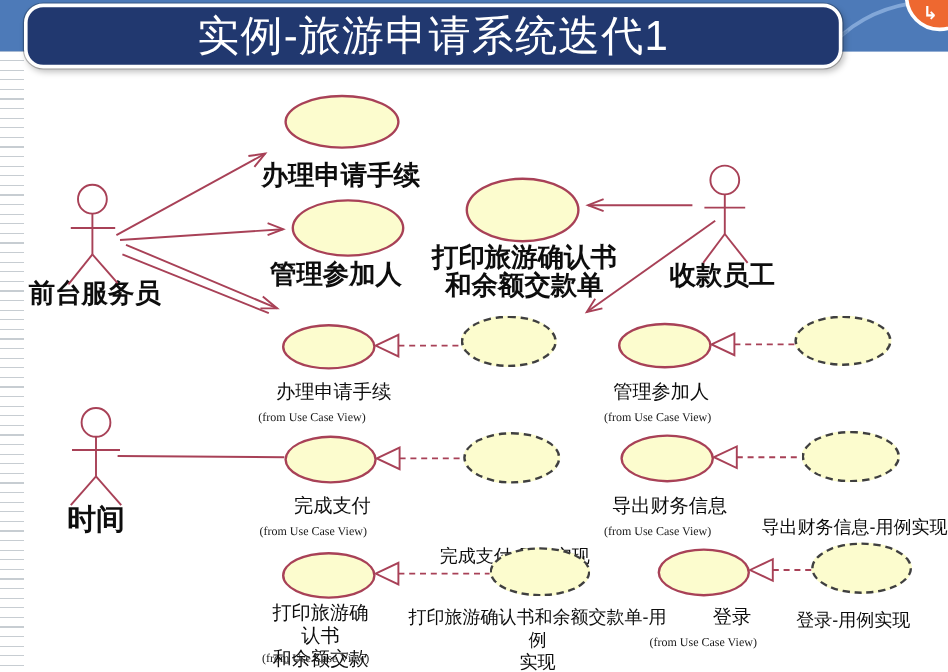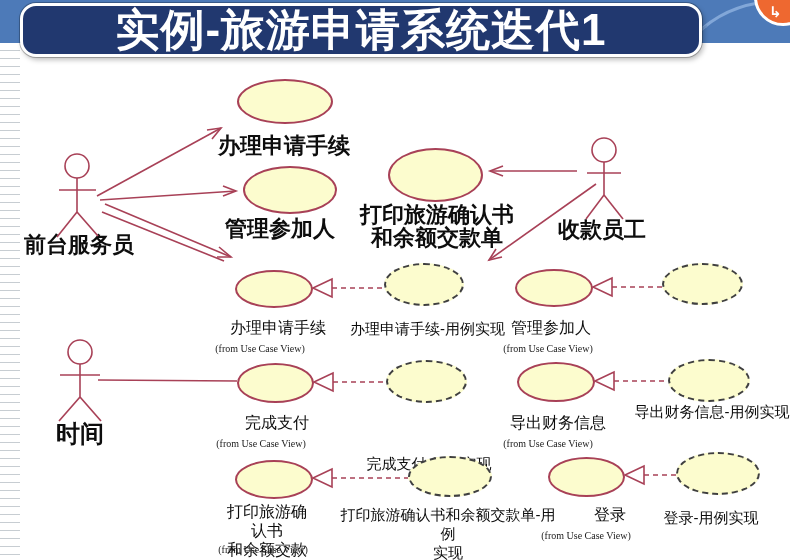--- a/index.html
+++ b/index.html
@@ -9,21 +9,21 @@
   .top-band{position:absolute;left:0;top:0;width:790px;height:43px;background:#4D7AB8;}
   
   .badge{position:absolute;left:754px;top:-32px;width:58px;height:58px;border-radius:50%;
          background:#EE6830;border:3px solid #ffffff;box-sizing:border-box;z-index:6;}
   .badge-glyph{position:absolute;left:12px;top:33px;color:#ffffff;font-size:15px;font-weight:bold;line-height:1;}
   
   .title-box{position:absolute;left:20px;top:3px;width:682px;height:54px;box-sizing:border-box;
              background:#21386F;border:3px solid #ffffff;border-radius:16px;
              box-shadow:0 0 0 1px rgba(0,0,0,.25),2px 3px 5px rgba(0,0,0,.25);
              display:flex;align-items:center;justify-content:center;z-index:5;}
-  .title-text{color:#ffffff;font-size:44px;font-weight:bold;letter-spacing:1px;white-space:nowrap;}
+  .title-text{color:#ffffff;font-size:35px;font-weight:normal;letter-spacing:1px;white-space:nowrap;}
   
   .left-stripes{position:absolute;left:0;top:43px;width:20px;height:517px;
                 background:repeating-linear-gradient(to bottom,#ffffff 0 7px,#c7cdd2 7px 8px);}
   
   .diagram{position:absolute;left:0;top:0;width:694px;height:560px;}
   .el{position:absolute;border:2px solid #A84157;background:#FCFCCE;border-radius:50%;box-sizing:border-box;}
   .eld{position:absolute;border:2px dashed #3f3f3f;background:#FCFCCE;border-radius:50%;box-sizing:border-box;}
   .lbl{position:absolute;text-align:center;white-space:nowrap;}
   .lbl-top{font-size:22px;font-weight:bold;line-height:23px;}
   .lbl-main{font-size:16px;font-weight:500;line-height:19px;}
@@ -65,38 +65,37 @@
     <div class="lbl lbl-top preline" style="left:360px;top:203px;width:154px;">打印旅游确认书
 和余额交款单</div>
     <div class="lbl lbl-top" style="left:556px;top:218px;width:92px;">收款员工</div>
     <div class="lbl lbl-top" style="left:14px;top:233px;width:130px;">前台服务员</div>
     <div class="lbl lbl-top" style="left:48px;top:422px;width:64px;font-size:24px;">时间</div>
 
     <div class="el" style="left:235px;top:270px;width:78px;height:38px;"></div>
     <div class="eld" style="left:384px;top:263px;width:80px;height:43px;"></div>
     <div class="lbl lbl-main" style="left:228px;top:318px;width:100px;">办理申请手续</div>
     <div class="lbl lbl-from" style="left:210px;top:343px;width:100px;">(from Use Case View)</div>
-    <div class="lbl lbl-impl" style="left:345px;top:319px;width:165px;">办理申请手续-用例实现</div>
 
     <div class="el" style="left:515px;top:269px;width:78px;height:38px;"></div>
     <div class="eld" style="left:662px;top:263px;width:81px;height:42px;"></div>
     <div class="lbl lbl-main" style="left:511px;top:318px;width:80px;">管理参加人</div>
     <div class="lbl lbl-from" style="left:498px;top:343px;width:100px;">(from Use Case View)</div>
 
     <div class="el" style="left:237px;top:363px;width:77px;height:40px;"></div>
     <div class="eld" style="left:386px;top:360px;width:81px;height:43px;"></div>
     <div class="lbl lbl-main" style="left:237px;top:413px;width:80px;">完成支付</div>
     <div class="lbl lbl-from" style="left:210px;top:438px;width:102px;">(from Use Case View)</div>
     <div class="lbl lbl-impl" style="left:364px;top:414px;width:130px;margin-top:40px;">完成支付-用例实现</div>
 
     <div class="el" style="left:517px;top:362px;width:78px;height:40px;"></div>
     <div class="eld" style="left:668px;top:359px;width:82px;height:43px;"></div>
     <div class="lbl lbl-main" style="left:510px;top:413px;width:90px;text-align:center;">导出财务信息</div>
     <div class="lbl lbl-from" style="left:498px;top:438px;width:100px;">(from Use Case View)</div>
-    <div class="lbl lbl-impl" style="left:634px;top:402px;width:156px;">导出财务信息-用例实现</div>
+    <div class="lbl lbl-impl" style="left:634px;top:430px;width:156px;">导出财务信息-用例实现</div>
 
     <div class="el" style="left:235px;top:460px;width:78px;height:39px;"></div>
     <div class="eld" style="left:408px;top:456px;width:84px;height:41px;"></div>
     <div class="lbl lbl-main preline" style="left:221px;top:502px;width:92px;">打印旅游确认书
 和余额交款单</div>
     <div class="lbl lbl-from" style="left:212px;top:544px;width:102px;">(from Use Case View)</div>
     <div class="lbl lbl-impl preline" style="left:337px;top:505px;width:222px;">打印旅游确认书和余额交款单-用例
 实现</div>
 
     <div class="el" style="left:548px;top:457px;width:77px;height:40px;"></div>

